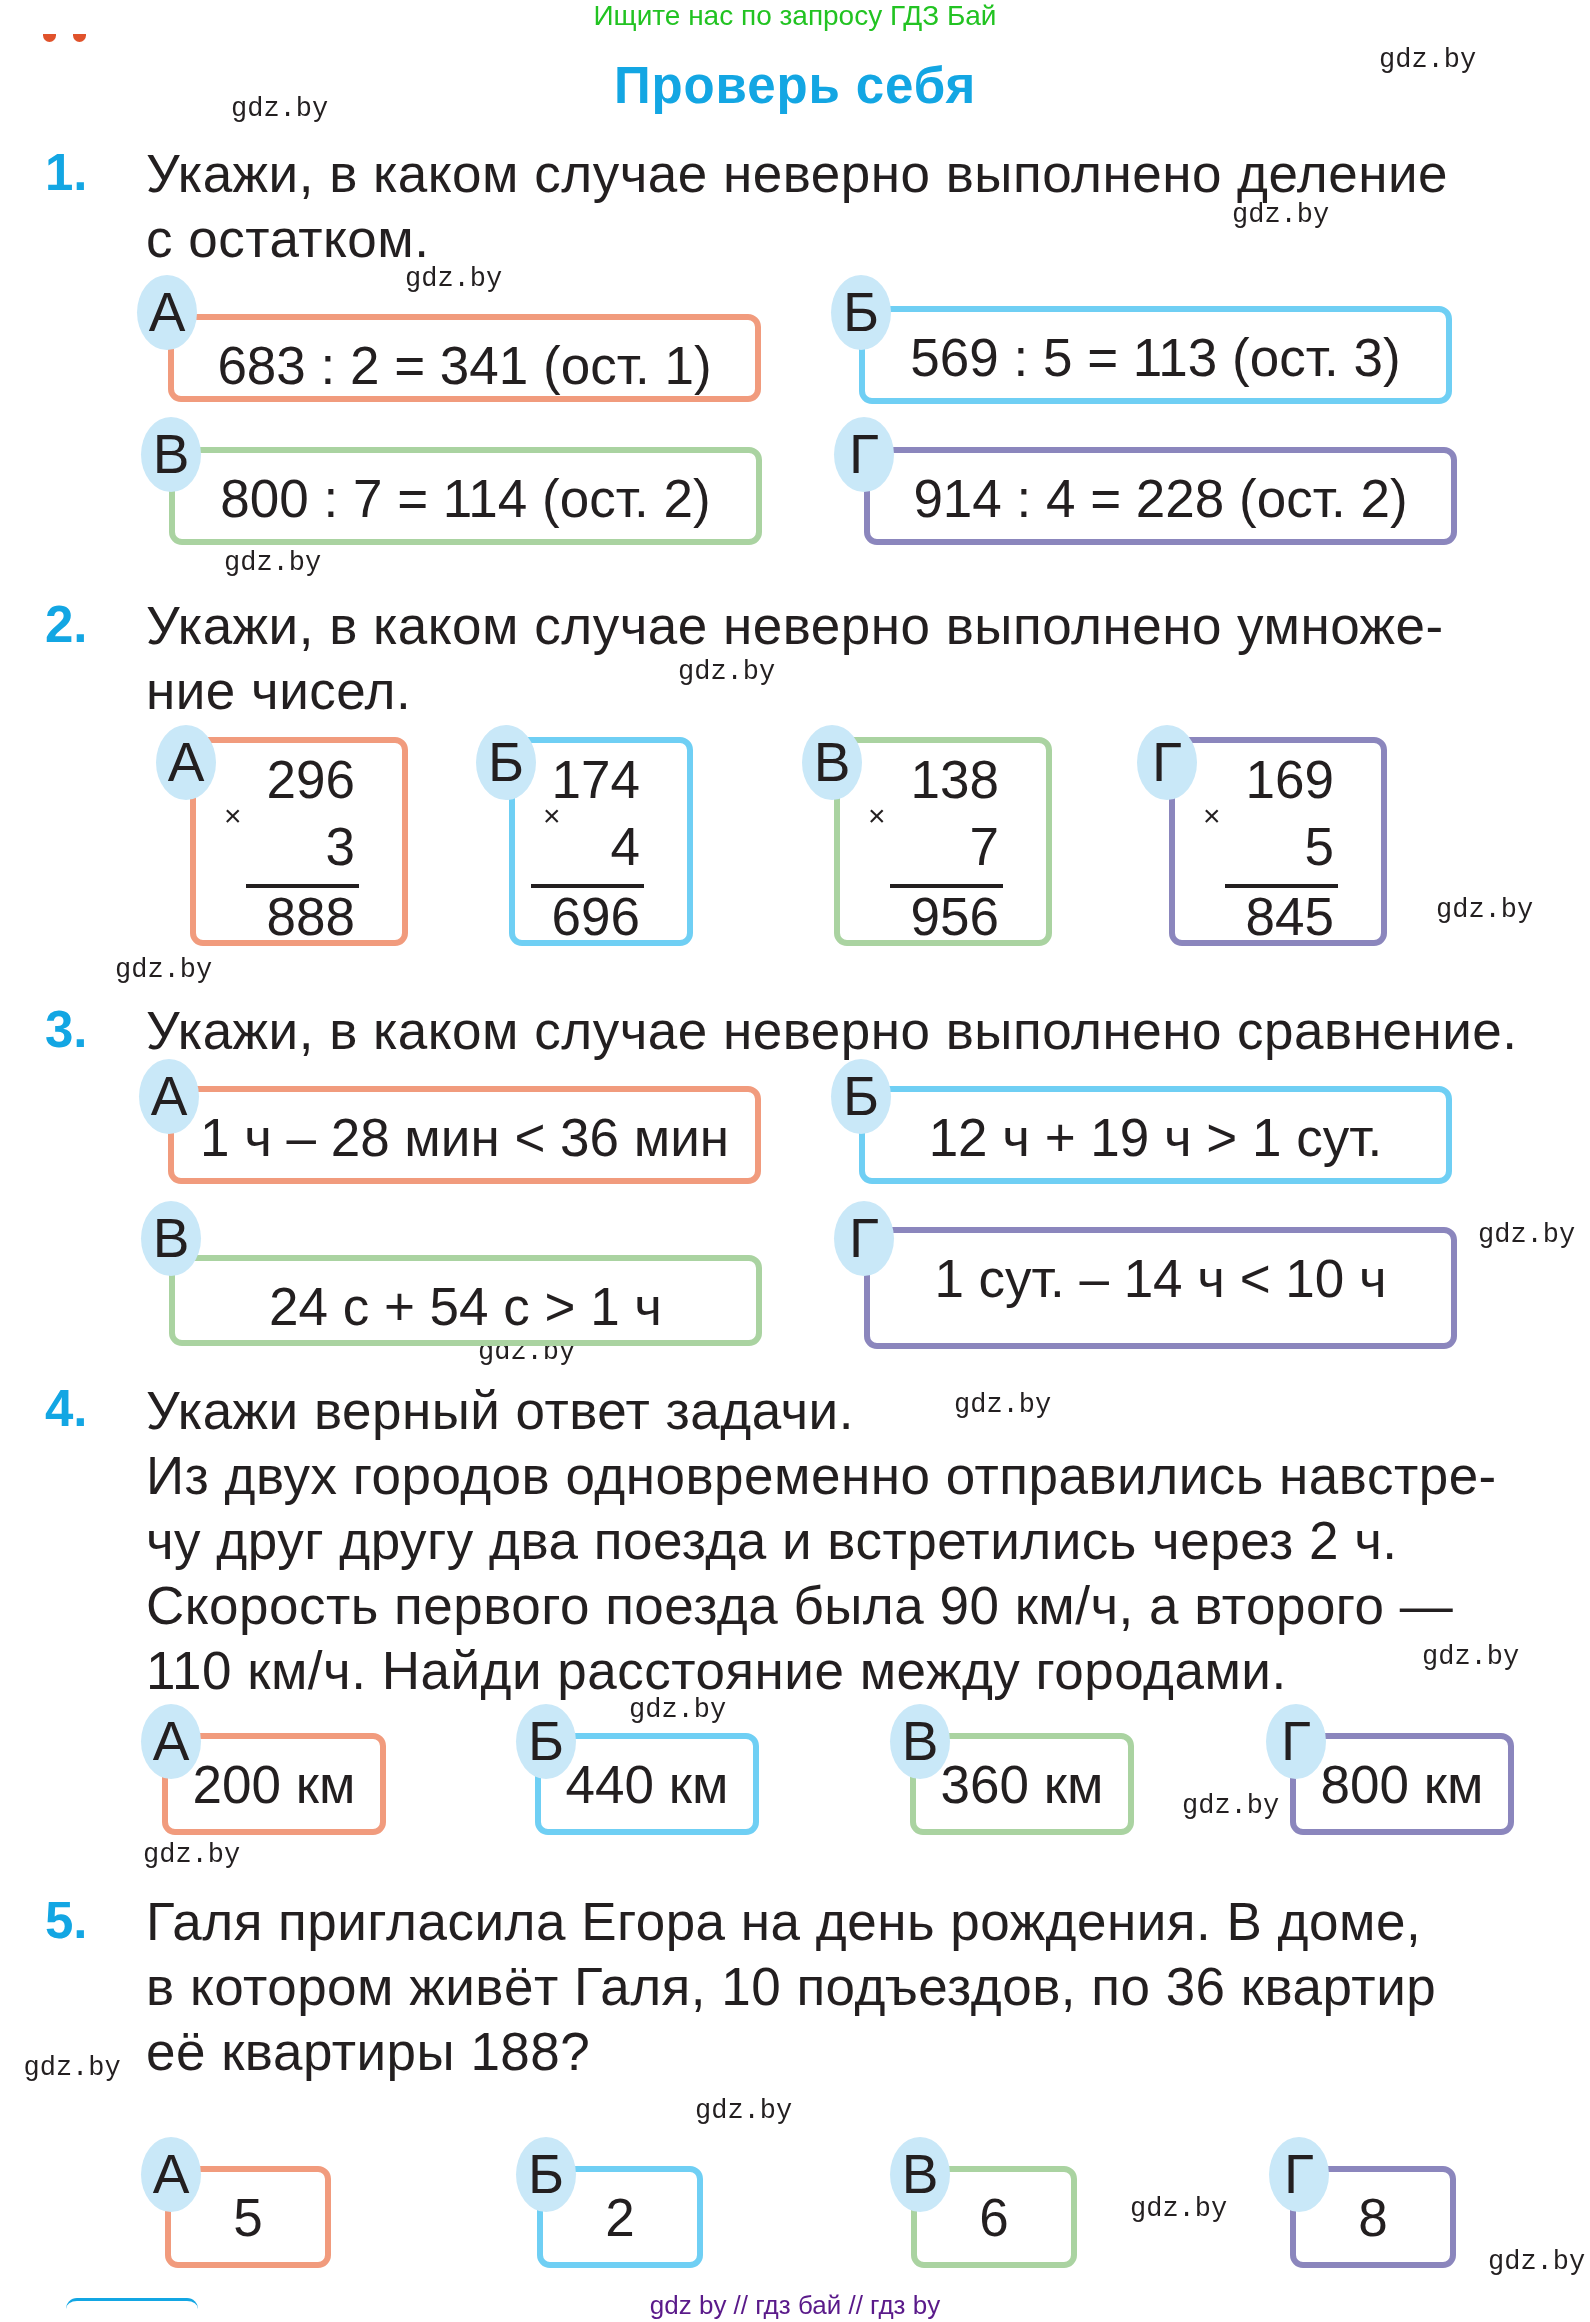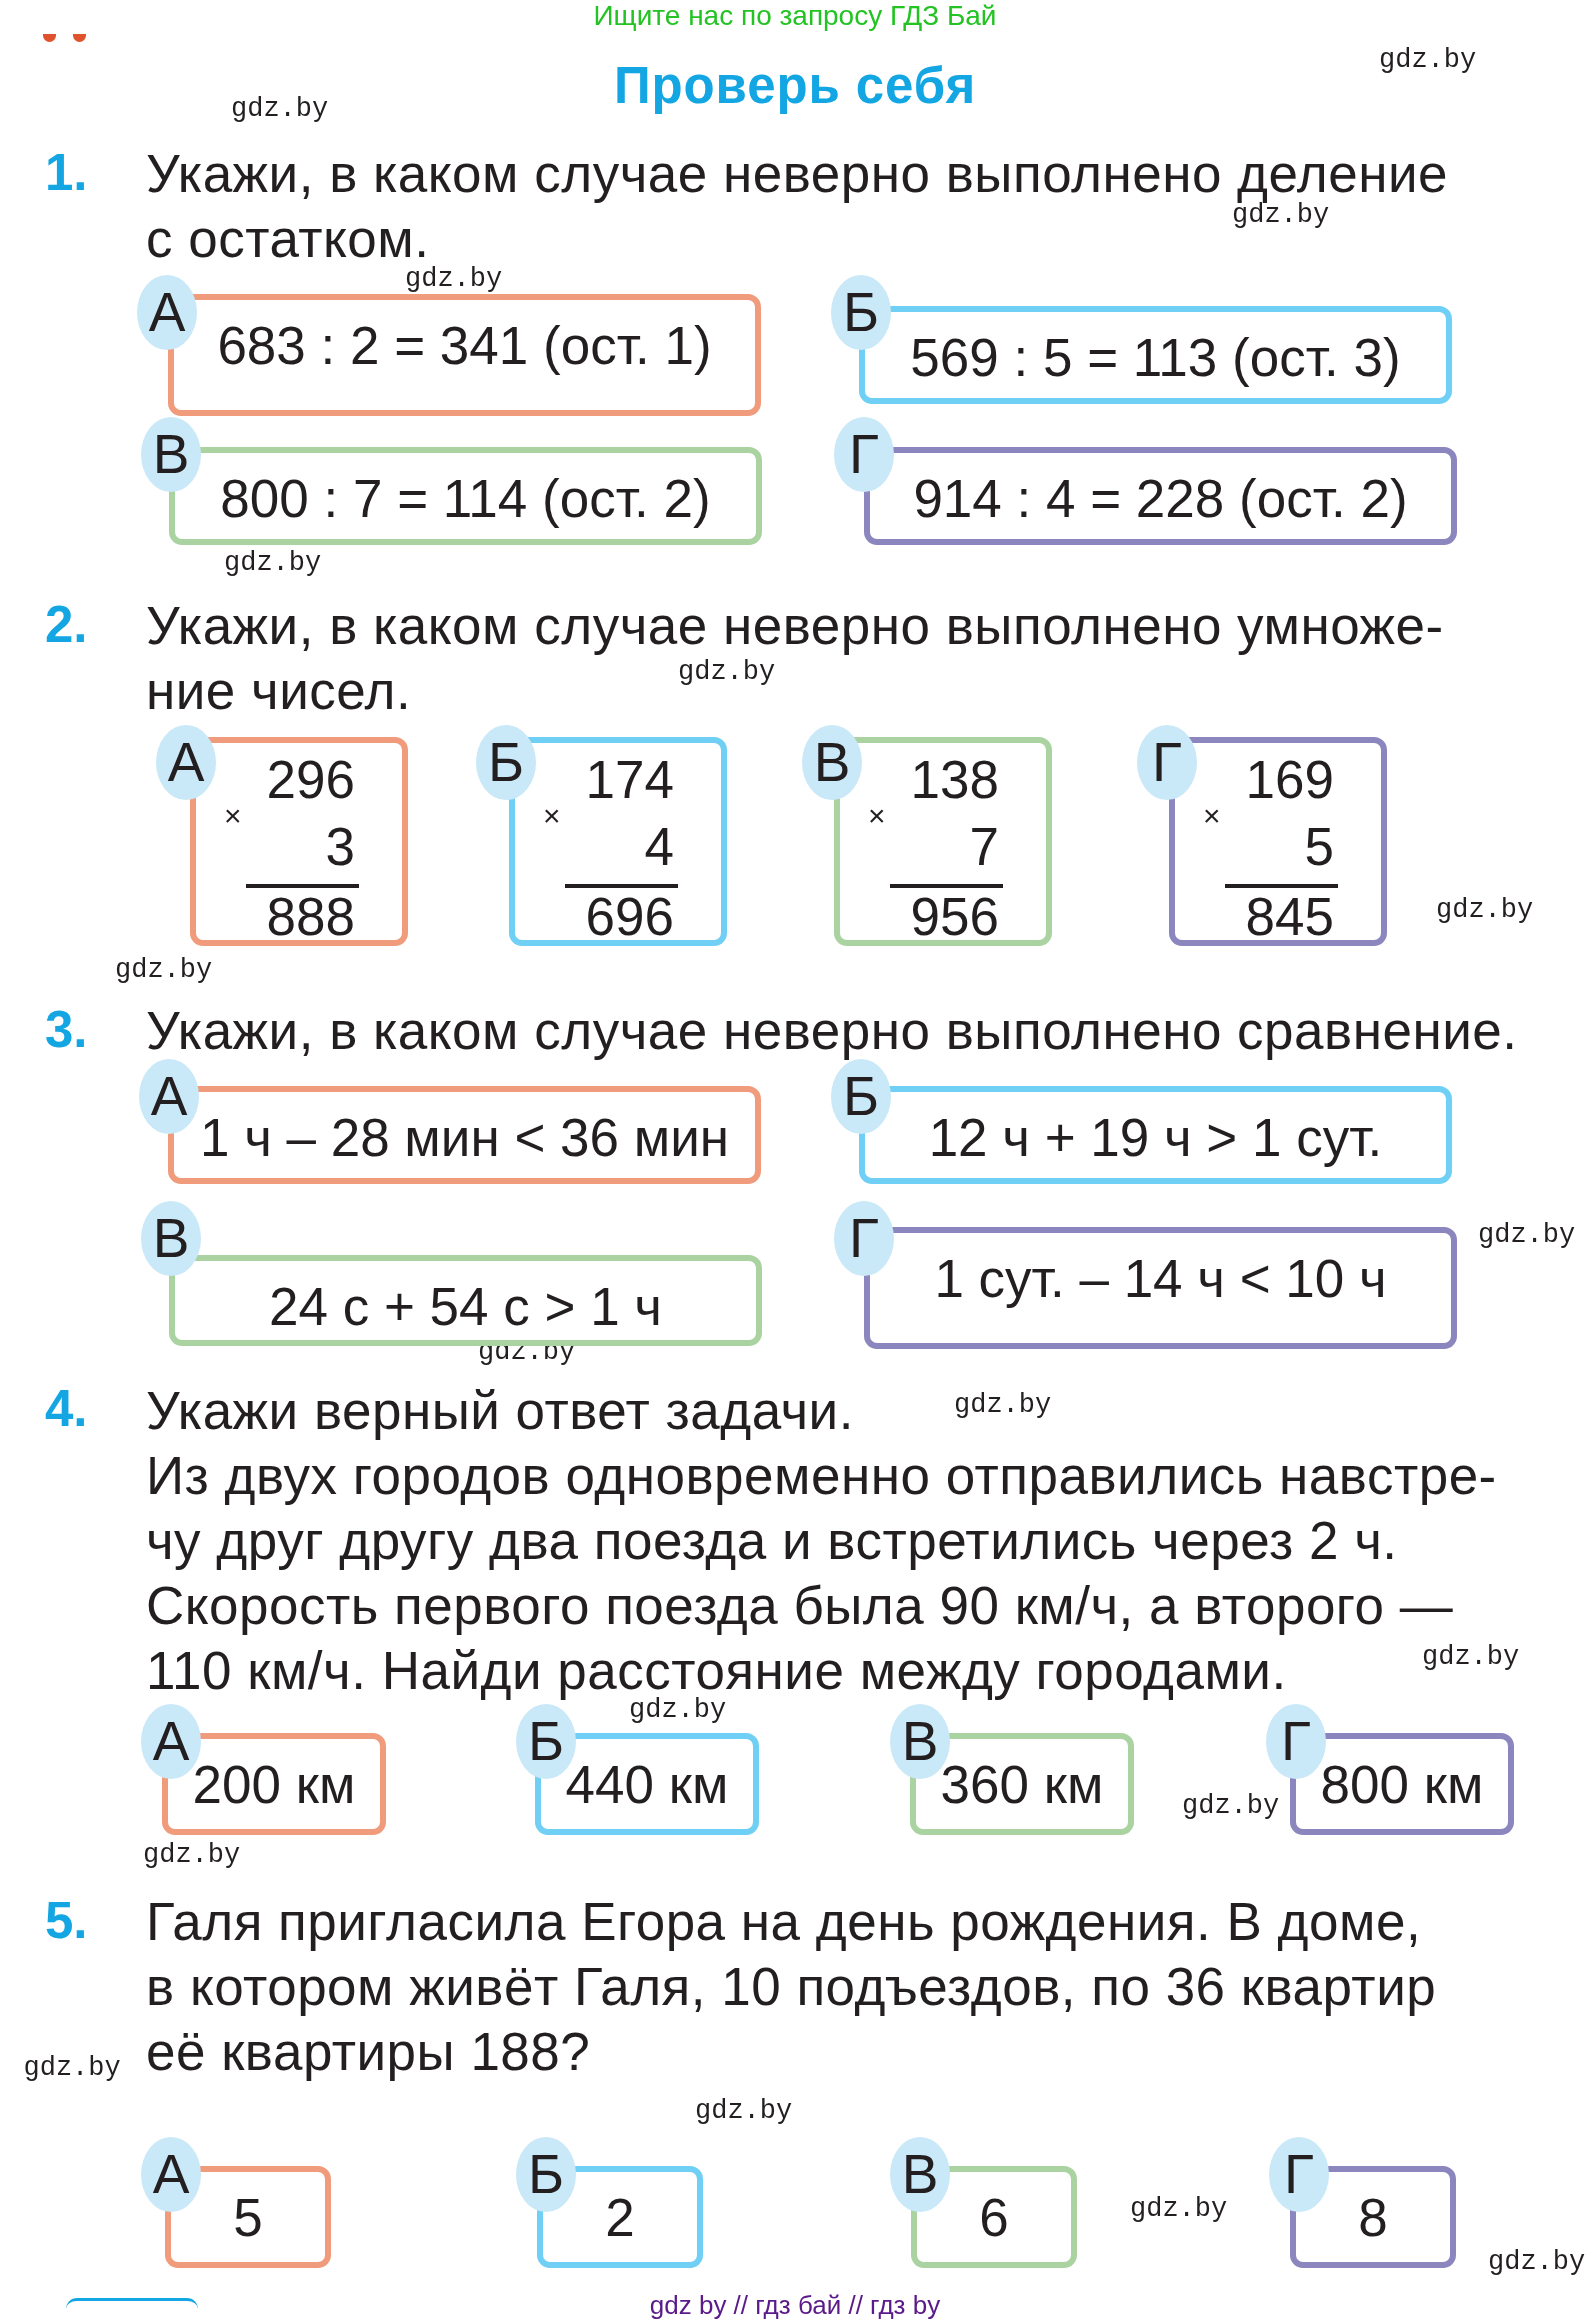--- a/index.html
+++ b/index.html
@@ -62,21 +62,21 @@
 <div class="abs wm" style="left:695px;top:2096px">gdz.by</div>
 <div class="abs wm" style="left:1130px;top:2194px">gdz.by</div>
 <div class="abs wm" style="left:1488px;top:2247px">gdz.by</div>
 
 <div class="abs task-num" style="top:143px">1.</div>
 <div class="abs task-text" style="top:141px">
   <span class="line">Укажи, в каком случае неверно выполнено деление</span>
   <span class="line">с остатком.</span>
 </div>
 
-<div class="box c-orange" style="left:168px;top:294px;width:593px;height:122px">
+<div class="box c-orange" style="left:168px;top:314px;width:593px;height:88px">
   <div class="val" style="top:15px">683 : 2 = 341 (ост. 1)</div>
 </div>
 <div class="badge" style="left:137px;top:275px">А</div>
 
 <div class="box c-blue" style="left:859px;top:306px;width:593px;height:98px">
   <div class="val" style="top:15px">569 : 5 = 113 (ост. 3)</div>
 </div>
 <div class="badge" style="left:831px;top:275px">Б</div>
 
 <div class="box c-green" style="left:169px;top:447px;width:593px;height:98px">
@@ -99,21 +99,21 @@
   <div class="mult">
     <span class="n" style="top:5.6px">296</span>
     <span class="x" style="left:28px;top:56px">×</span>
     <span class="n" style="top:73px">3</span>
     <span class="bar" style="top:141px"></span>
     <span class="n" style="top:143px">888</span>
   </div>
 </div>
 <div class="badge" style="left:156px;top:725px">А</div>
 
-<div class="box c-blue" style="left:509px;top:737px;width:218px;height:209px">
+<div class="box c-blue" style="left:509px;top:737px;width:184px;height:209px">
   <div class="mult">
     <span class="n" style="top:5.6px">174</span>
     <span class="x" style="left:28px;top:56px">×</span>
     <span class="n" style="top:73px">4</span>
     <span class="bar" style="top:141px"></span>
     <span class="n" style="top:143px">696</span>
   </div>
 </div>
 <div class="badge" style="left:476px;top:725px">Б</div>
 

